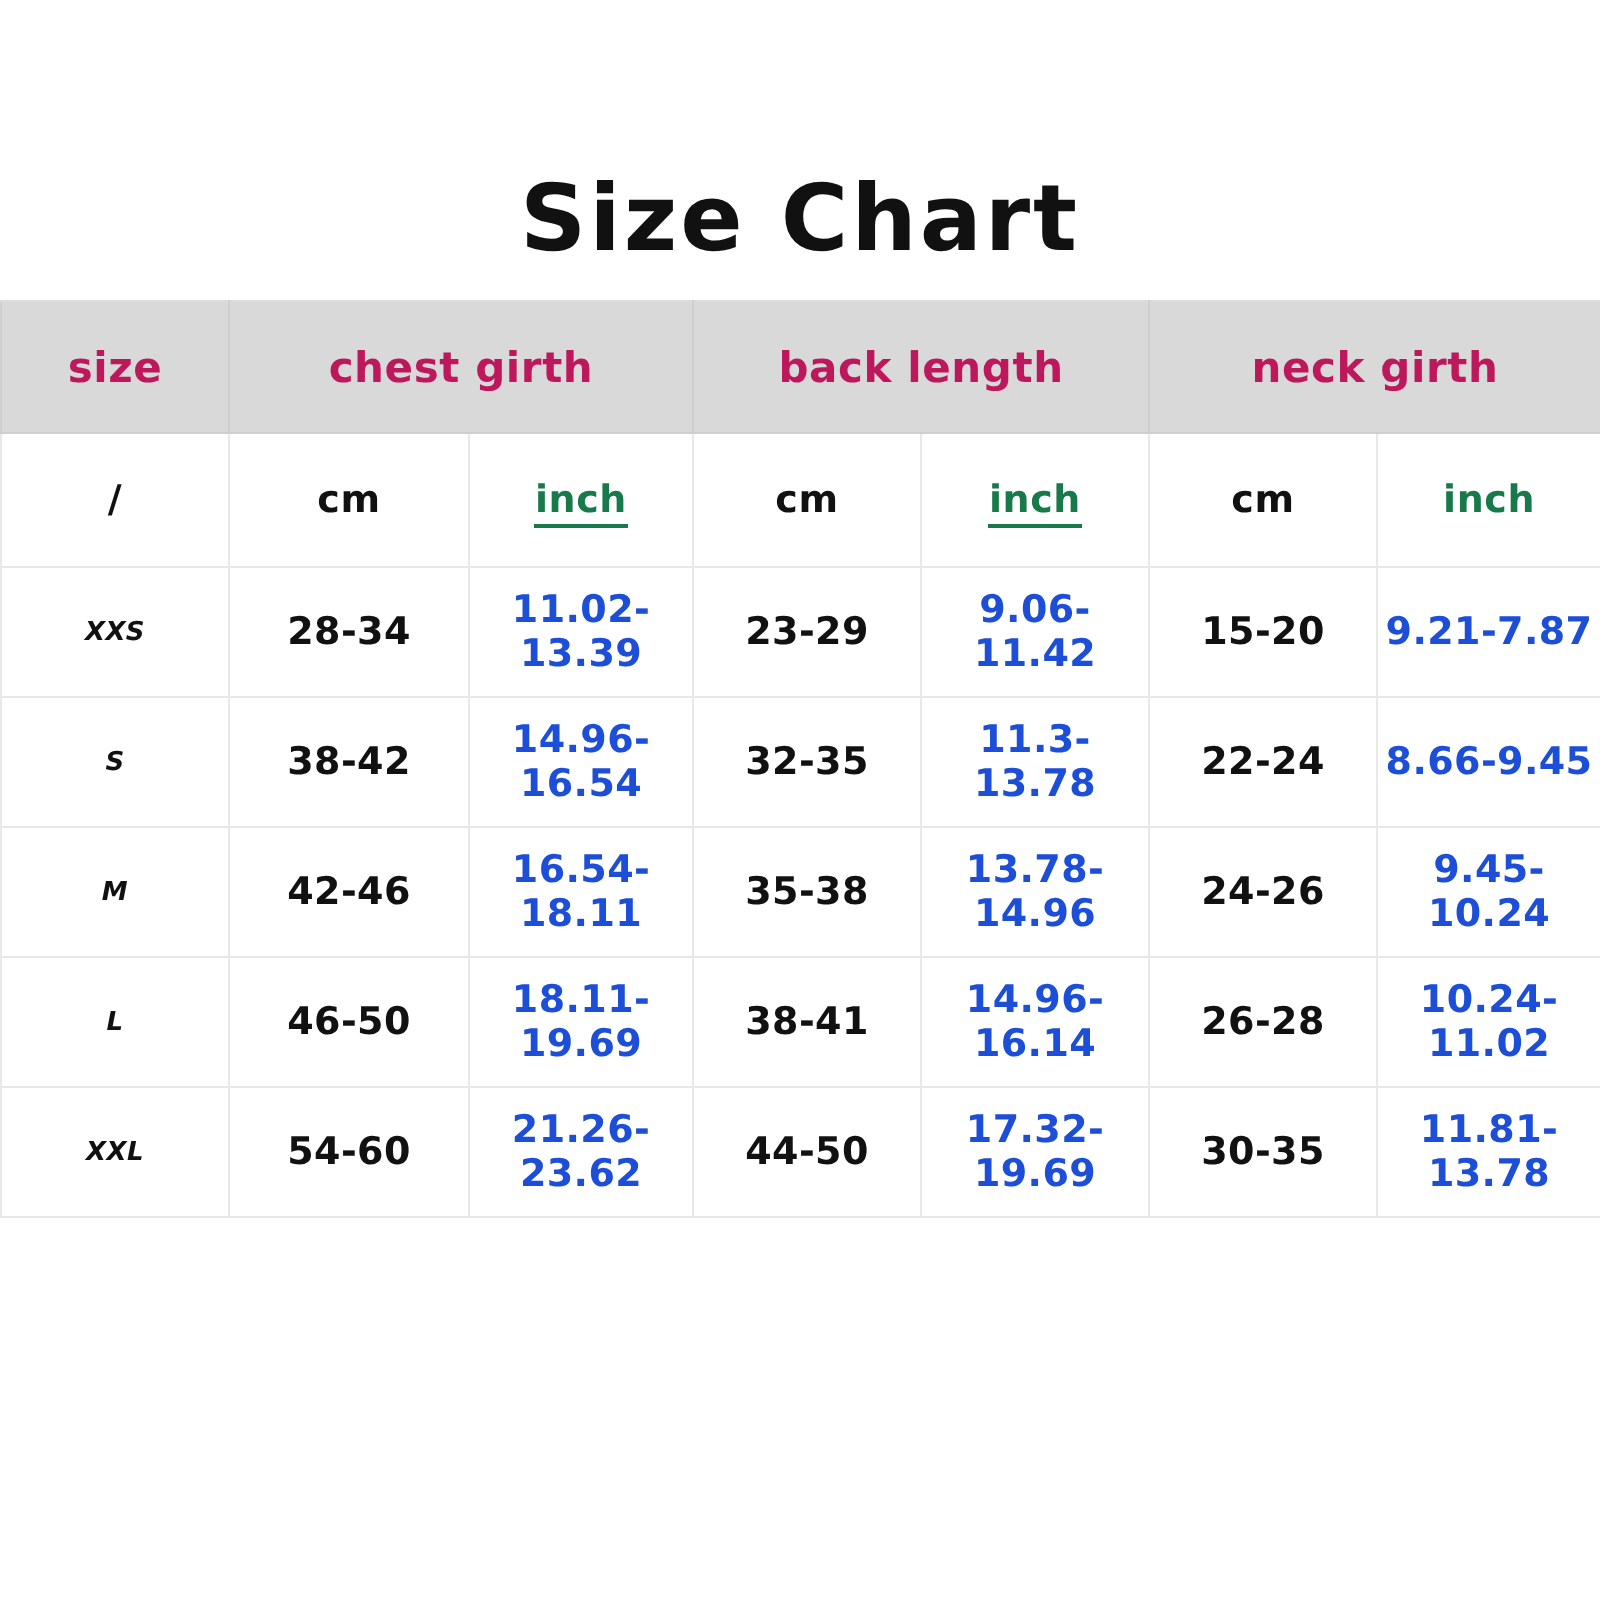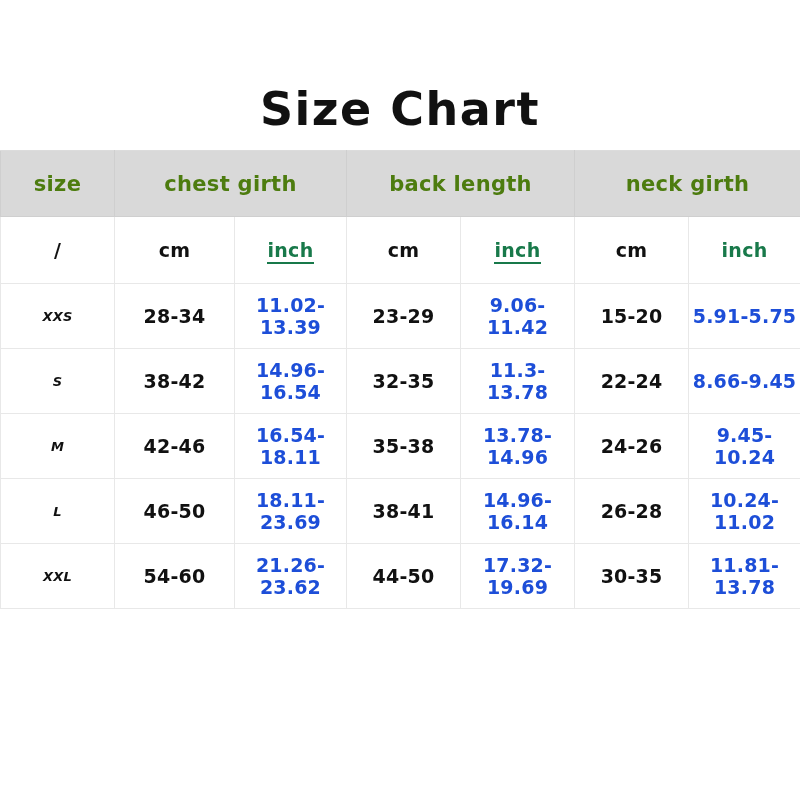--- a/index.html
+++ b/index.html
@@ -65,21 +65,21 @@
   col.c-in1    { width: 112px; }
   col.c-cm2    { width: 114px; }
   col.c-in2    { width: 114px; }
   col.c-cm3    { width: 114px; }
   col.c-in3    { width: 112px; }
 
   
   tr.group-header th {
     height: 65px;
     background: #d9d9d9;
-    color: #4d7c0f;
+    color: #be185d;
     font-size: 21px;
     font-weight: bold;
     border-color: #cfcfcf;
     letter-spacing: 0.3px;
   }
 
   
   tr.unit-row td {
     height: 66px;
     font-size: 19px;
@@ -152,21 +152,21 @@
         <td class="unit-inch">inch</td>
       </tr>
 
       <tr class="data-row">
         <td class="v-size">XXS</td>
         <td>28-34</td>
         <td class="v-inch">11.02-13.39</td>
         <td>23-29</td>
         <td class="v-inch">9.06-11.42</td>
         <td>15-20</td>
-        <td class="v-inch">5.91-5.75</td>
+        <td class="v-inch">9.21-7.87</td>
       </tr>
 
 
       <tr class="data-row">
         <td class="v-size">S</td>
         <td>38-42</td>
         <td class="v-inch">14.96-16.54</td>
         <td>32-35</td>
         <td class="v-inch">11.3-13.78</td>
         <td>22-24</td>
@@ -179,21 +179,21 @@
         <td class="v-inch">16.54-18.11</td>
         <td>35-38</td>
         <td class="v-inch">13.78-14.96</td>
         <td>24-26</td>
         <td class="v-inch">9.45-10.24</td>
       </tr>
 
       <tr class="data-row">
         <td class="v-size">L</td>
         <td>46-50</td>
-        <td class="v-inch">18.11-23.69</td>
+        <td class="v-inch">18.11-19.69</td>
         <td>38-41</td>
         <td class="v-inch">14.96-16.14</td>
         <td>26-28</td>
         <td class="v-inch">10.24-11.02</td>
       </tr>
 
 
       <tr class="data-row">
         <td class="v-size">XXL</td>
         <td>54-60</td>

